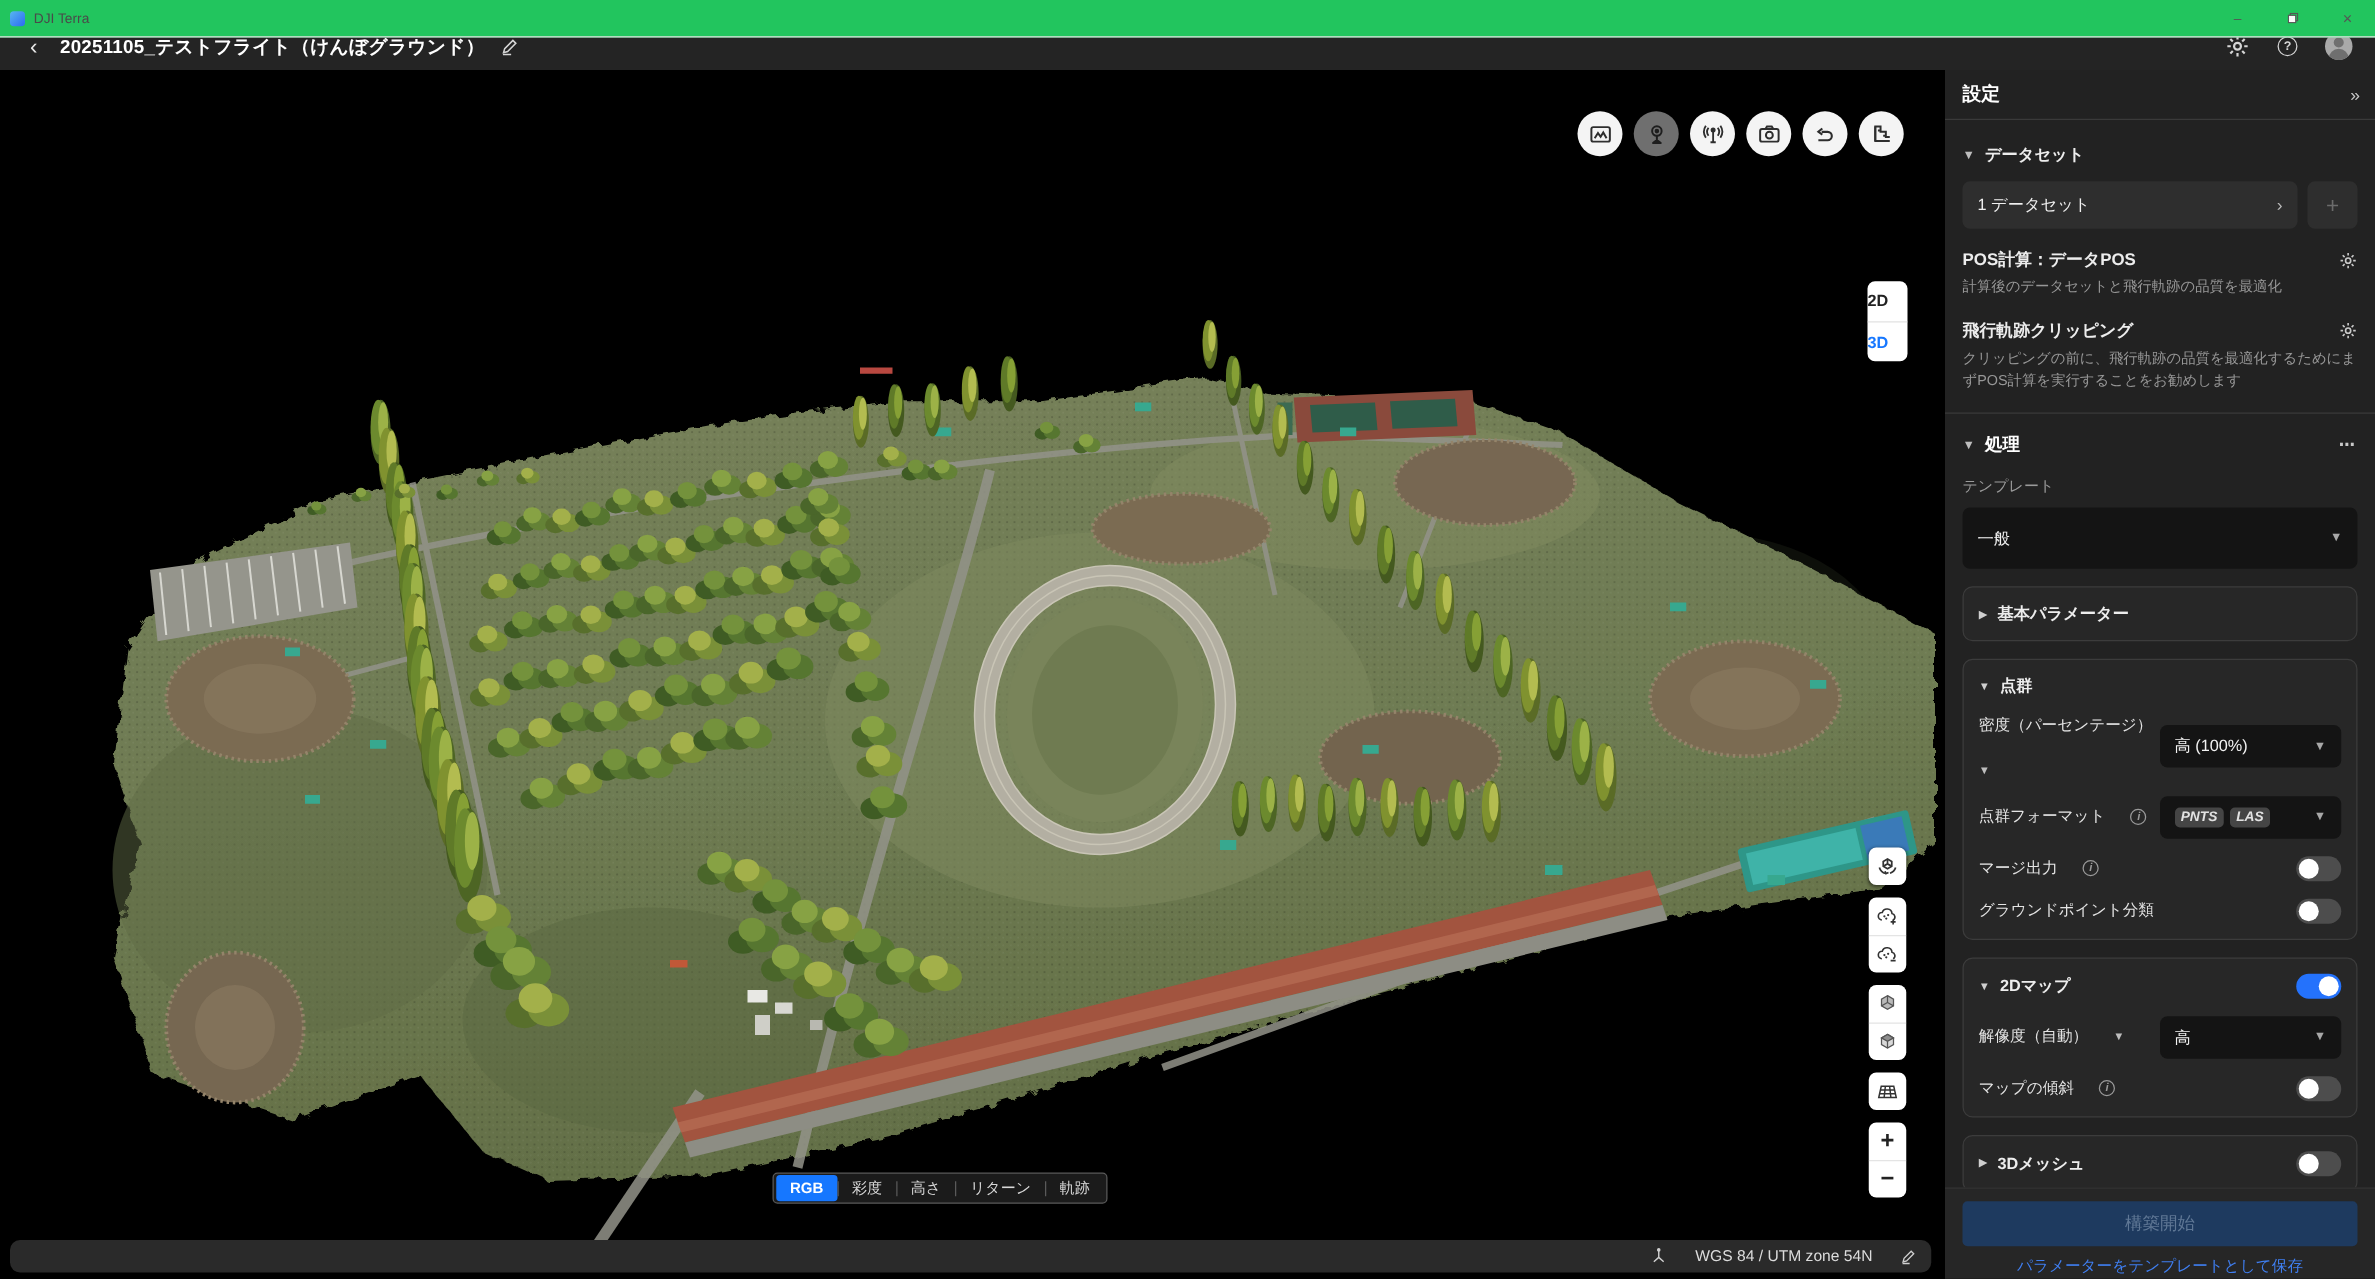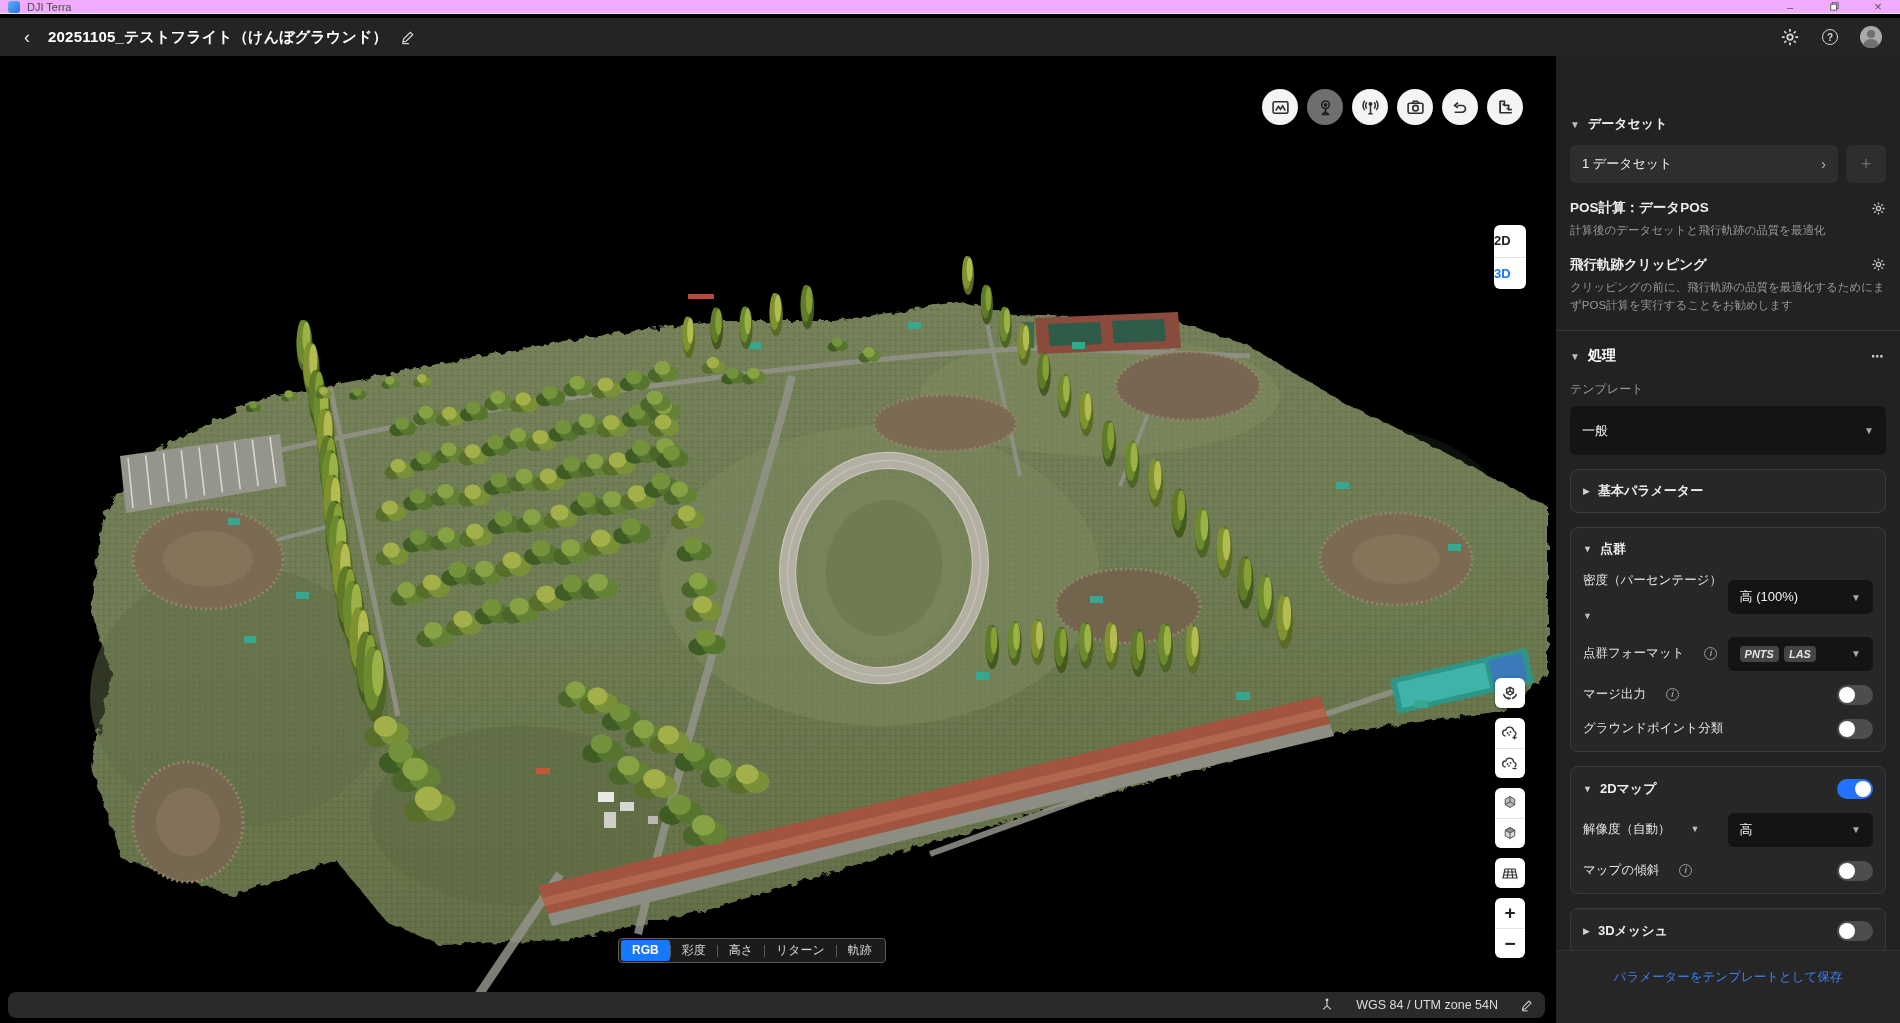--- a/index.html
+++ b/index.html
@@ -1,20 +1,20 @@
 <!DOCTYPE html>
 <html><head>
 <meta charset="utf-8">
 <style>
   * { margin:0; padding:0; box-sizing:border-box; }
   html,body { width:1900px; height:1023px; overflow:hidden; background:#000;
     font-family:"Liberation Sans","DejaVu Sans",sans-serif; }
 
   
-  .titlebar { position:absolute; left:0; top:0; width:1900px; height:14px; background:#f0abfc;
+  .titlebar { position:absolute; left:0; top:0; width:1900px; height:30px; background:#22c55e;
     border-bottom:1px solid #e3e3e3; display:flex; align-items:center; z-index:50; }
   .titlebar .logo { width:12px; height:12px; margin-left:8px; border-radius:3px;
     background:linear-gradient(135deg,#58b6f0,#2b6bf3); }
   .titlebar .app-name { font-size:11px; color:#4a4a4a; margin-left:7px; }
   .win-controls { margin-left:auto; display:flex; height:100%; }
   .win-btn { width:44px; height:100%; display:flex; align-items:center; justify-content:center;
     color:#555; font-size:11px; }
   .win-btn svg { stroke:#555; }
 
   
@@ -651,20 +651,24 @@
         <use href="#ic-axes"></use>
       </svg>
     <span class="crs">WGS 84 / UTM zone 54N</span>
     <svg class="icon" width="13" height="13" color="#cfcfcf">
         <use href="#ic-pencil"></use>
       </svg>
   </div>
 </div>
 
 <div class="panel">
+  <div class="panel-header">
+    <span class="panel-title">設定</span>
+    <span class="collapse-arrows">»</span>
+  </div>
 
   <div class="panel-scroll">
 
     <div class="sec-header">
       <span class="chev">▼</span>
       <span>データセット</span>
     </div>
     <div class="dataset-row">
       <div class="dataset-box">
         <span>1 データセット</span>
@@ -778,15 +782,16 @@
     <div class="param-box">
       <div class="box-head">
         <span class="tri">▶</span>
         <span>3Dメッシュ</span>
         <div class="toggle"></div>
       </div>
     </div>
   </div>
 
   <div class="panel-bottom">
+    <div class="build-btn">構築開始</div>
     <div class="save-link">パラメーターをテンプレートとして保存</div>
   </div>
 </div>
 
 </body></html>

